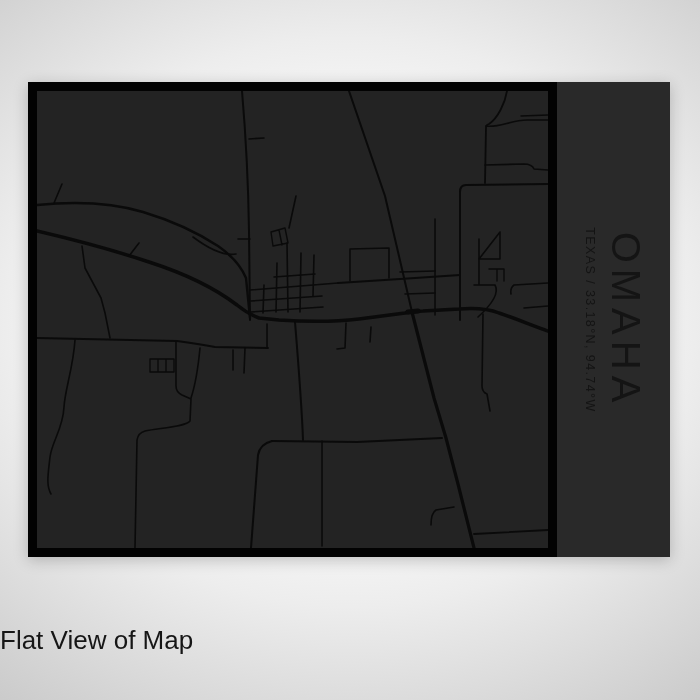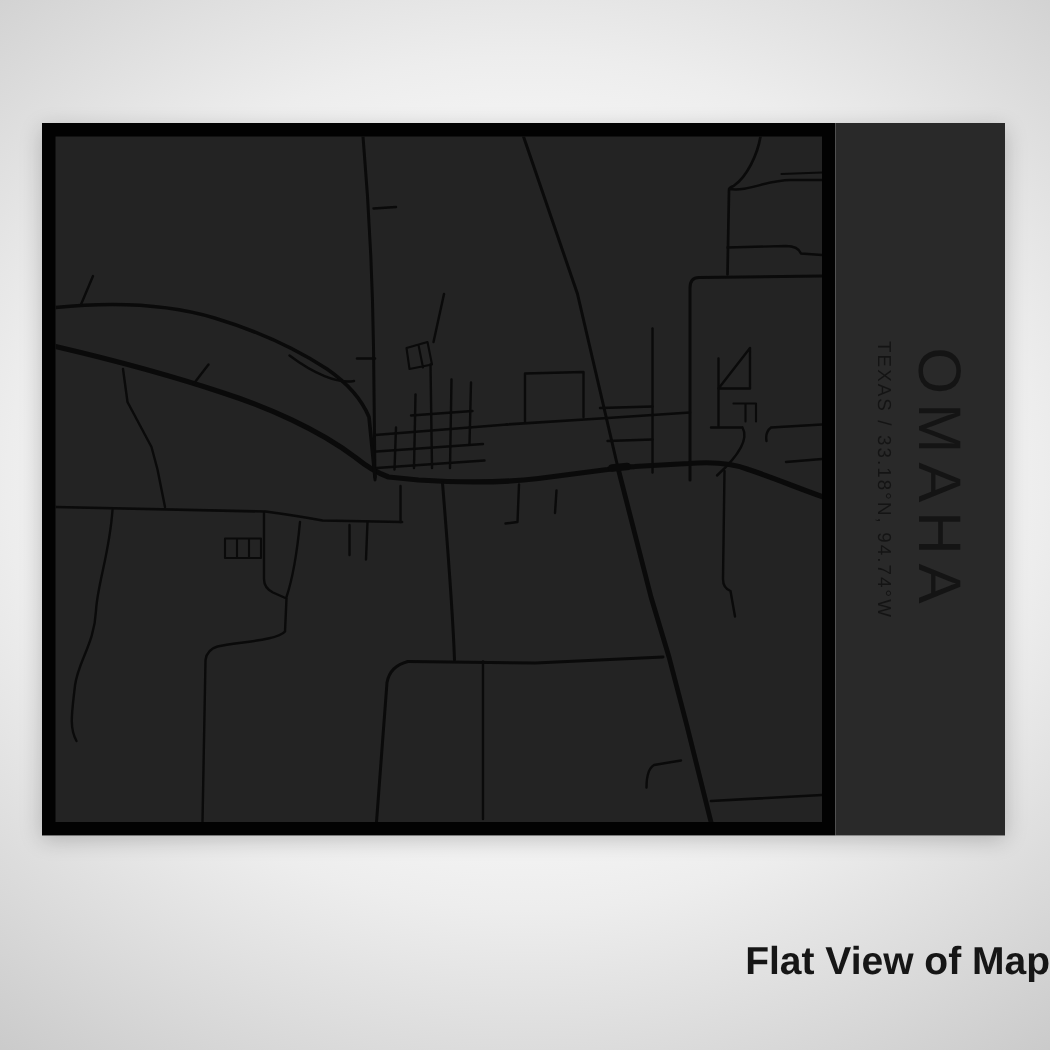--- a/index.html
+++ b/index.html
@@ -32,23 +32,22 @@
     font-size:40px;line-height:1;font-weight:400;
     letter-spacing:6px;white-space:nowrap;
     color:var(--panel-text,#141414);
   }
   .poster-subtitle{
     font-size:12.5px;letter-spacing:1.4px;margin-top:9px;white-space:nowrap;
     color:var(--panel-text,#141414);
   }
   .caption{
     position:absolute;left:0;top:625px;width:700px;
-    text-align:right;font-size:26px;
+    text-align:left;font-size:26px;
     color:var(--caption-text,#161616);
-    font-weight:bold;
   }
 </style>
 </head>
 <body style="--frame: #020202; --map-bg: #232323; --road: #0a0a0a; --panel-bg: #292929; --panel-text: #141414; --caption-text: #161616;">
 
 <div class="poster">
   <div class="map-frame">
     <svg id="map" class="map-canvas" xmlns="http://www.w3.org/2000/svg" viewBox="0 0 511 457" preserveAspectRatio="none">
         <path d="M0,140 C30,147 70,157 112,171 C140,180 175,195 200,214 Q211,223 222,227 L242,229 C272,231 297,231 322,228 L368,222 Q378,220 386,220 L422,218 Q447,216 462,222 C480,228 494,234 511,240" stroke-width="3.5"></path>
         <path d="M312,0 L348,105 L375,221" stroke-width="2"></path>

